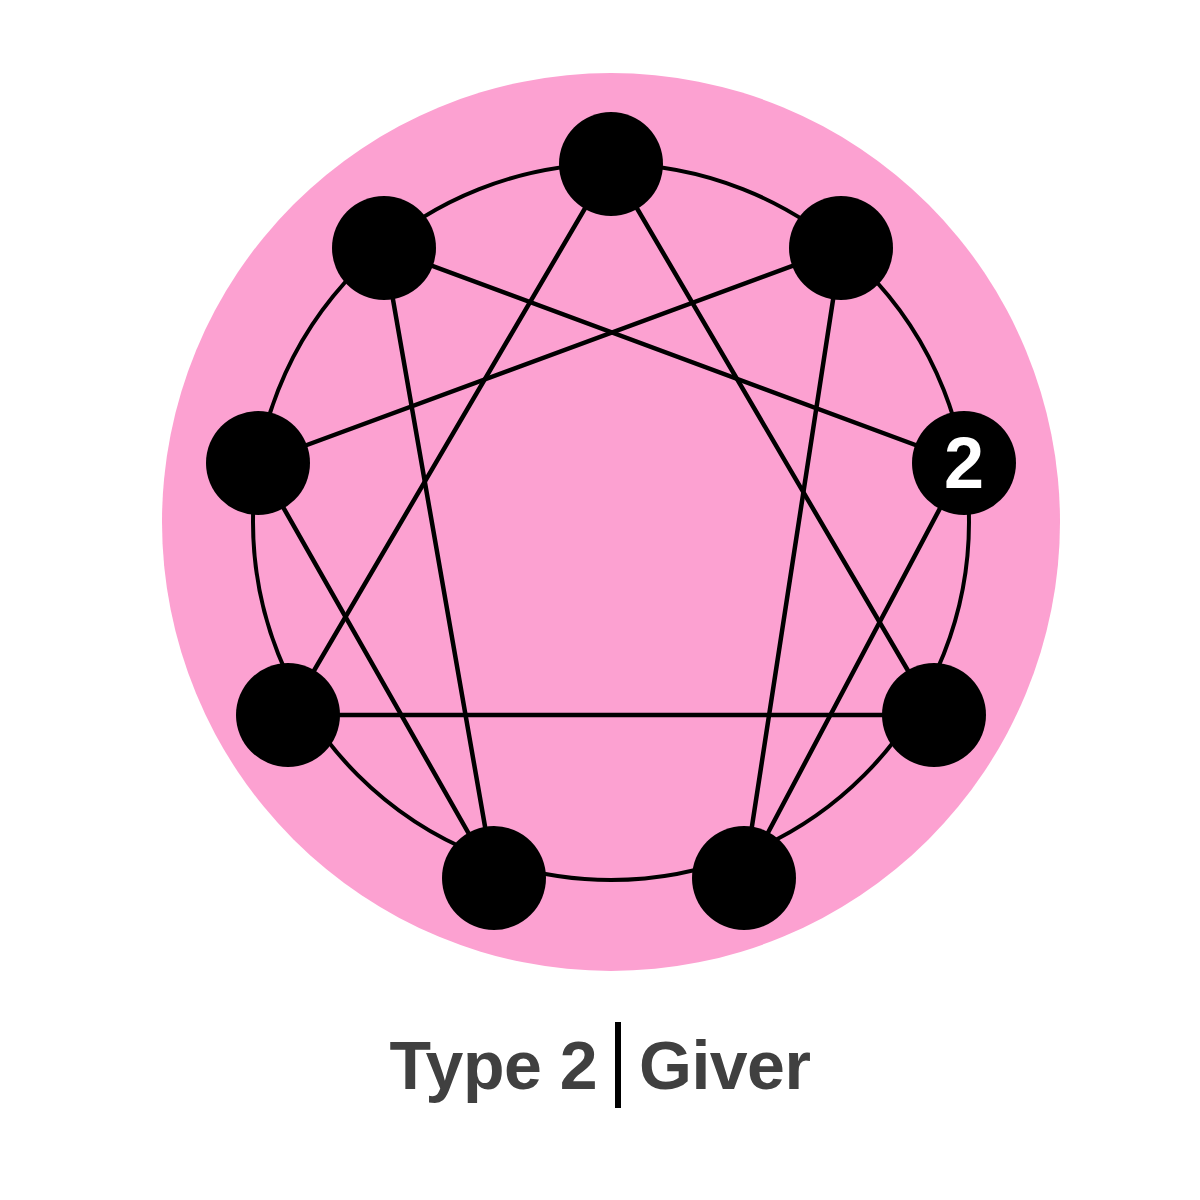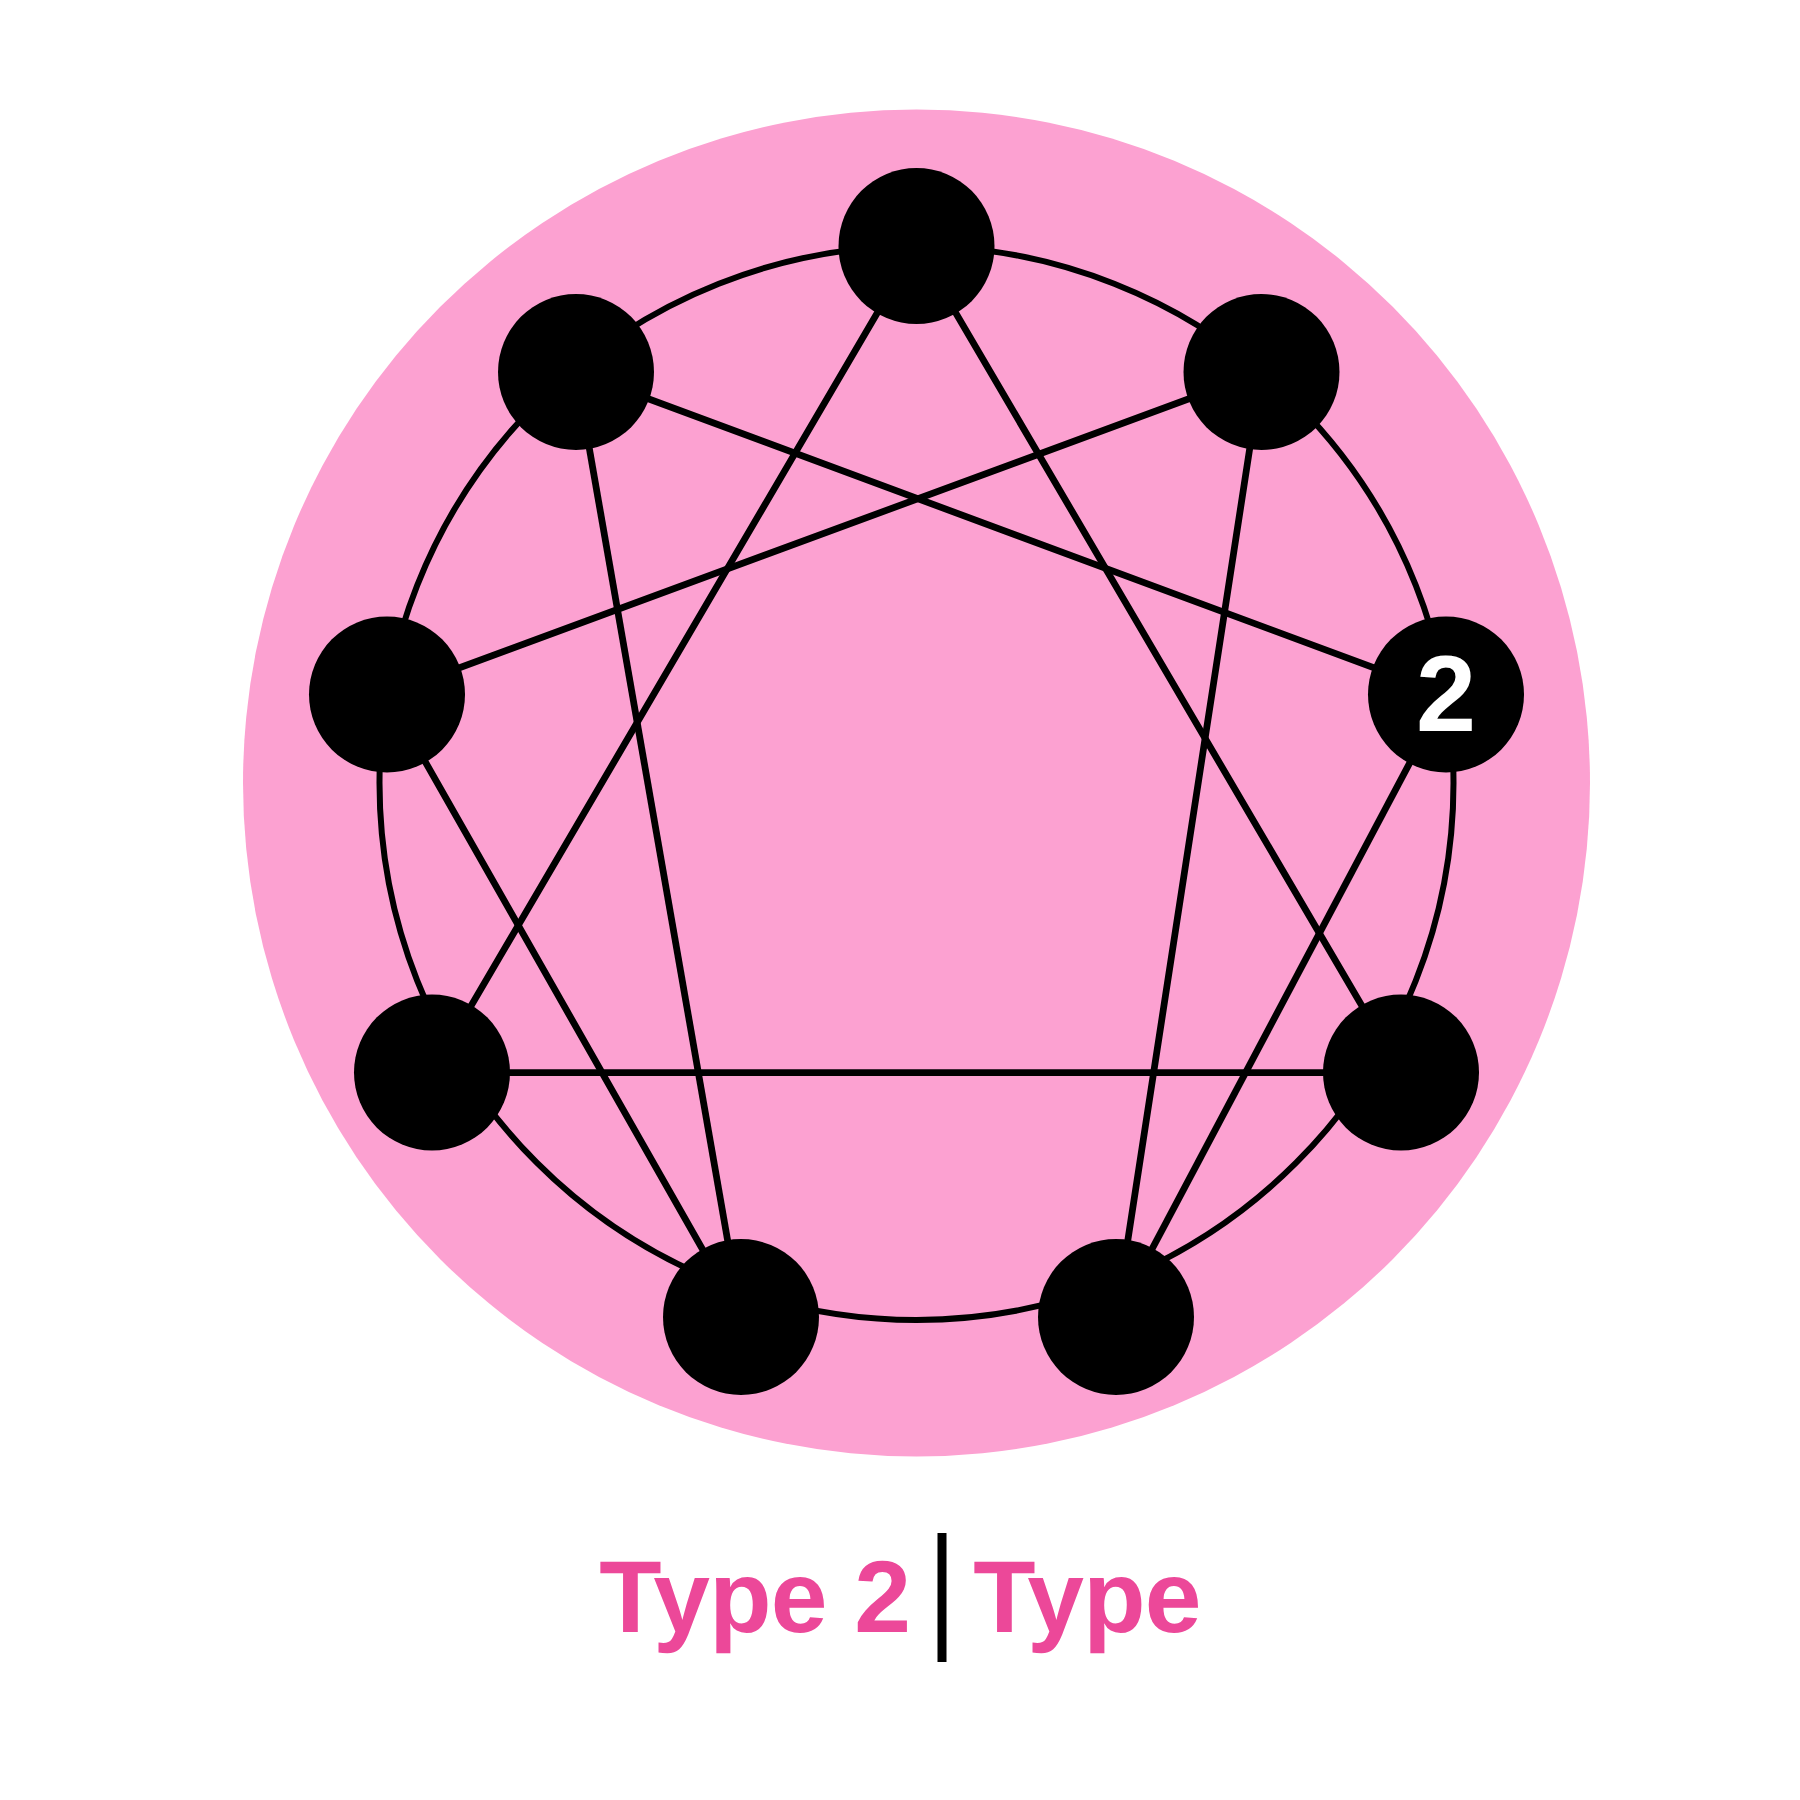--- a/index.html
+++ b/index.html
@@ -36,21 +36,21 @@
     height: 130px;
     display: flex;
     align-items: center;
     justify-content: center;
     gap: 0px;
   }
   .caption-text {
     font-family: "Liberation Sans", sans-serif;
     font-size: 68px;
     font-weight: bold;
-    color: #ec4899;
+    color: #404040;
     letter-spacing: -0.5px;
     line-height: 1;
     white-space: pre;
   }
   #caption-divider {
     display: inline-block;
     width: 6px;
     height: 86px;
     background: #000000;
     margin: 0 18px;
@@ -110,16 +110,16 @@
         </g>
         <g>
           <circle cx="384" cy="248" r="52" fill="#000000"></circle>
         </g>
       </g>
   </svg>
 
   <div id="caption-row">
     <span class="caption-text">Type 2</span>
     <span id="caption-divider"></span>
-    <span class="caption-text">Type</span>
+    <span class="caption-text">Giver</span>
   </div>
 
 </div>
 
 </body></html>

